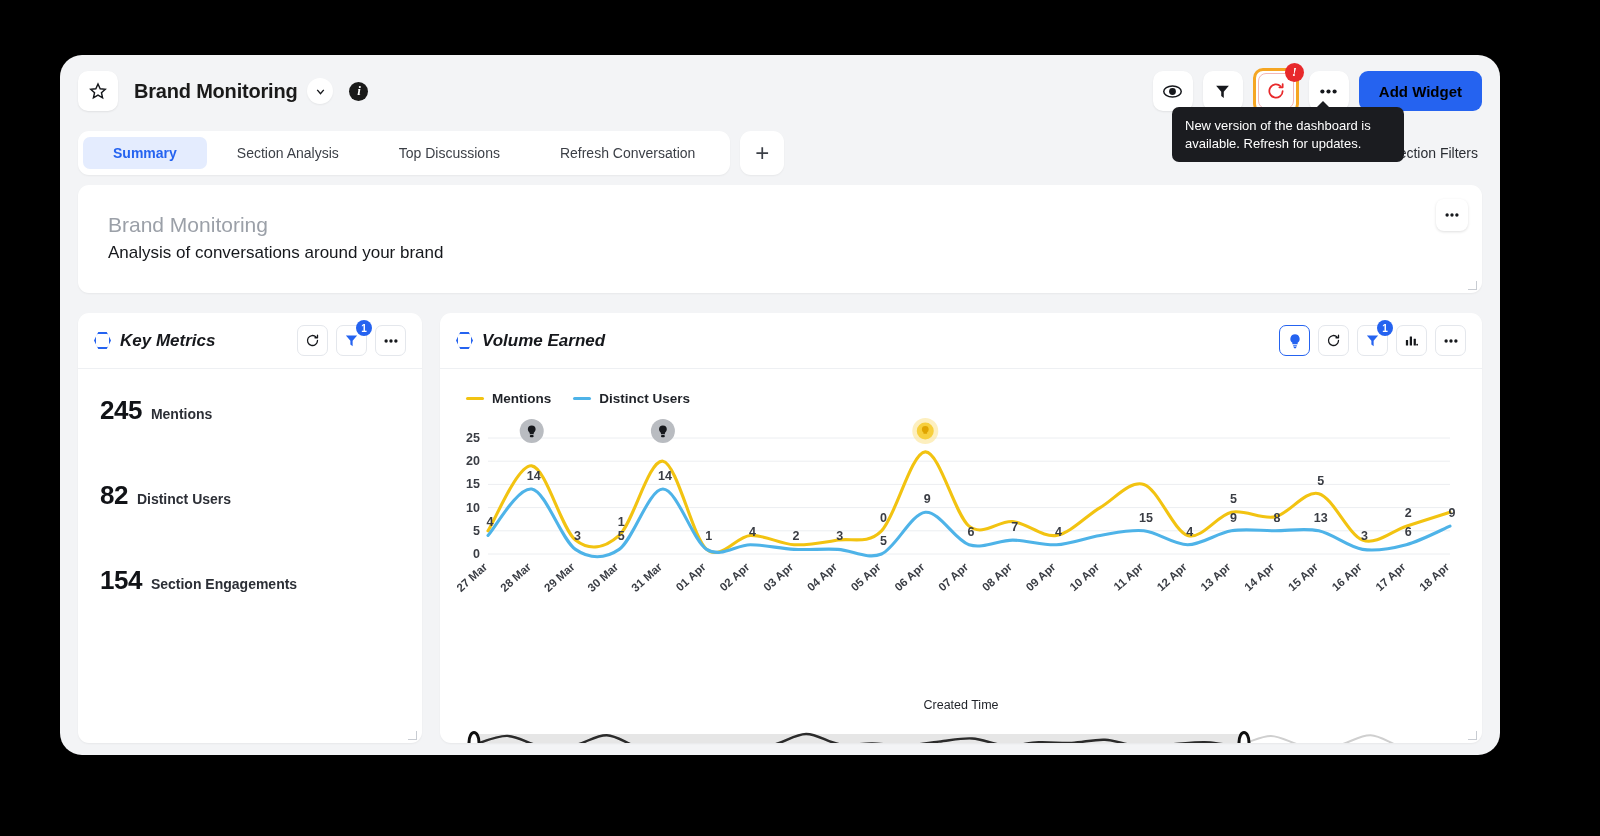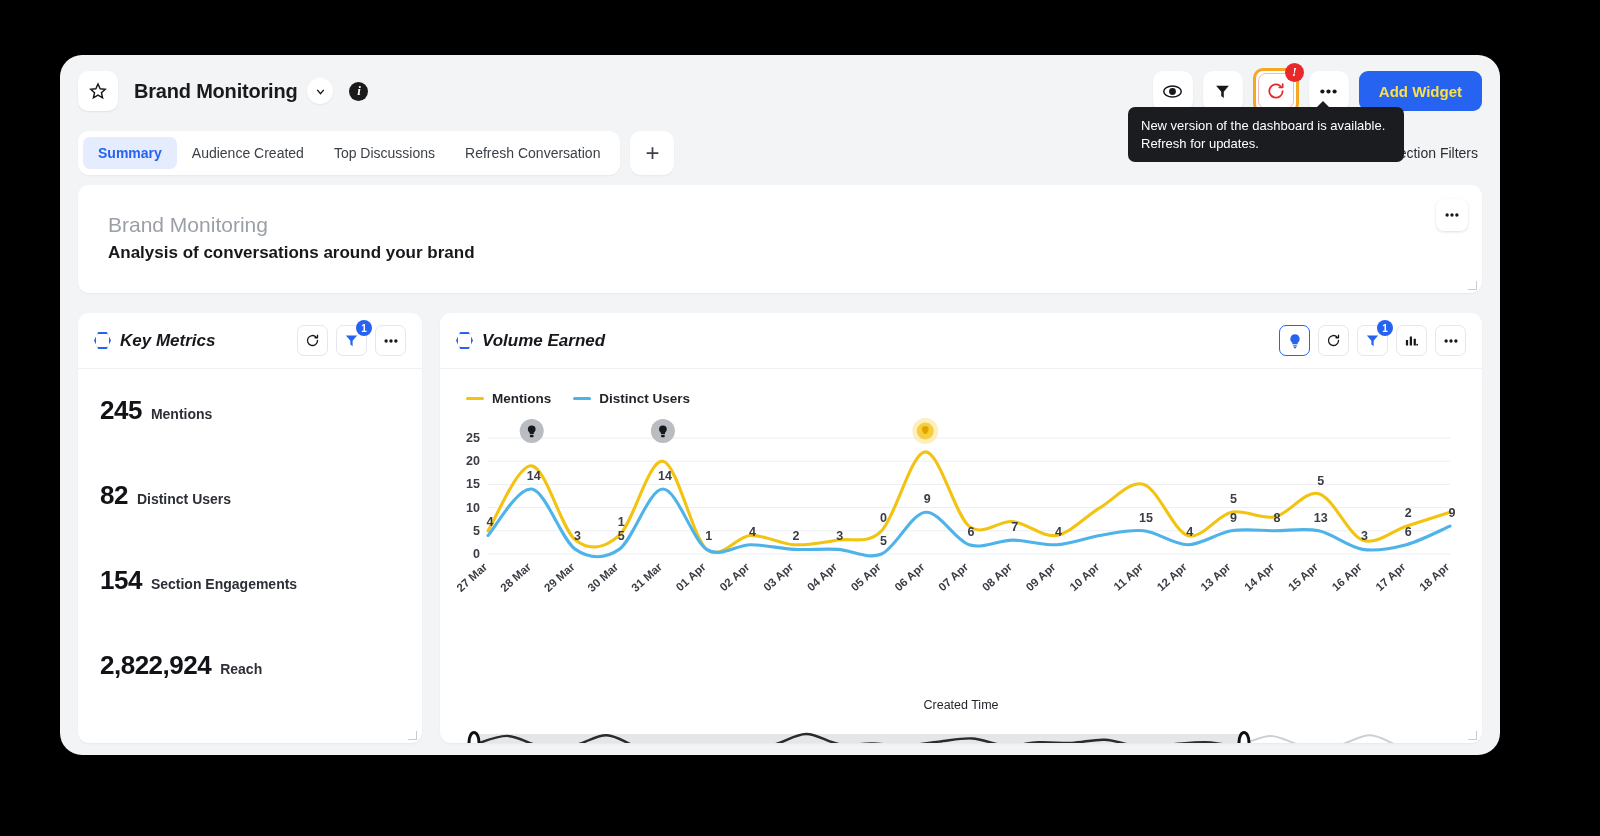--- a/index.html
+++ b/index.html
@@ -89,30 +89,30 @@
   .badge {
     position: absolute; top: -8px; right: -8px;
     width: 19px; height: 19px; border-radius: 50%;
     background: #e8292b; color: #fff;
     font-size: 12px; font-weight: 700; font-style: italic;
     display: flex; align-items: center; justify-content: center;
     font-family: "Liberation Serif", serif;
   }
   .add-widget {
     height: 40px; padding: 0 20px;
-    background: #2563f0; color: #fde047;
+    background: #2563f0; color: #000000;
     border: none; border-radius: 9px;
     font-size: 15px; font-weight: 600;
     font-family: "Liberation Sans", sans-serif;
     cursor: pointer;
   }
   .tooltip {
     position: absolute;
     top: 52px; right: 96px;
-    width: 276px;
+    width: 232px;
     background: #1b1c20; color: #fff;
     border-radius: 7px;
     padding: 10px 13px;
     font-size: 13px; line-height: 1.35;
     z-index: 40;
   }
   .tooltip::before {
     content: "";
     position: absolute; top: -6px; right: 74px;
     border-left: 7px solid transparent;
@@ -128,21 +128,21 @@
   }
   .tabs-card {
     background: #fff;
     border-radius: 11px;
     height: 44px;
     display: flex; align-items: center;
     padding: 0 5px;
     box-shadow: 0 1px 2px rgba(0,0,0,.05);
   }
   .tab {
-    height: 32px; padding: 0 15px;
+    height: 32px; padding: 0 30px;
     display: flex; align-items: center;
     font-size: 14px; color: #3b3f46;
     border-radius: 7px; cursor: pointer;
     white-space: nowrap;
   }
   .tab.active { background: #e4ecfe; color: #2563f0; font-weight: 600; }
   .tab-add {
     width: 44px; height: 44px;
     background: #fff; border-radius: 11px;
     margin-left: 10px;
@@ -159,21 +159,21 @@
   .hdr-card {
     margin: 6px 18px 0 18px;
     background: #fff;
     border-radius: 11px;
     height: 108px;
     position: relative;
     padding: 28px 30px;
     box-shadow: 0 1px 2px rgba(0,0,0,.05);
   }
   .hdr-title { font-size: 21px; color: #9ba0a8; font-weight: 400; }
-  .hdr-sub { font-size: 17px; color: #16181c; font-weight: 700; margin-top: 6px; }
+  .hdr-sub { font-size: 17px; color: #16181c; font-weight: 400; margin-top: 6px; }
   .card-dots {
     position: absolute; right: 14px; top: 14px;
     width: 32px; height: 32px; border-radius: 8px;
     background: #fff; box-shadow: 0 1px 3px rgba(0,0,0,.13);
     display: flex; align-items: center; justify-content: center;
     cursor: pointer;
   }
   .resize-corner {
     position: absolute; right: 5px; bottom: 3px;
     width: 9px; height: 9px;
@@ -306,21 +306,21 @@
 
       <button class="add-widget">Add Widget</button>
     </div>
 
     <div class="tooltip">New version of the dashboard is available. Refresh for updates.</div>
   </div>
 
   <div class="tabrow">
     <div class="tabs-card">
       <div class="tab active">Summary</div>
-      <div class="tab">Audience Created</div>
+      <div class="tab">Section Analysis</div>
       <div class="tab">Top Discussions</div>
       <div class="tab">Refresh Conversation</div>
     </div>
     <div class="tab-add">+</div>
     <div class="section-filters">Section Filters</div>
   </div>
 
   <div class="hdr-card">
     <div class="hdr-title">Brand Monitoring</div>
     <div class="hdr-sub">Analysis of conversations around your brand</div>
@@ -367,24 +367,20 @@
           <span class="km-val">245</span>
           <span class="km-lbl">Mentions</span>
         </div>
         <div class="km-row">
           <span class="km-val">82</span>
           <span class="km-lbl">Distinct Users</span>
         </div>
         <div class="km-row">
           <span class="km-val">154</span>
           <span class="km-lbl">Section Engagements</span>
-        </div>
-        <div class="km-row">
-          <span class="km-val">2,822,924</span>
-          <span class="km-lbl">Reach</span>
         </div>
       </div>
       <div class="resize-corner"></div>
     </div>
 
     <div class="panel chartp">
       <div class="panel-head">
         <span class="hex"></span>
         <span class="panel-title">Volume Earned</span>
         <div class="panel-tools">

